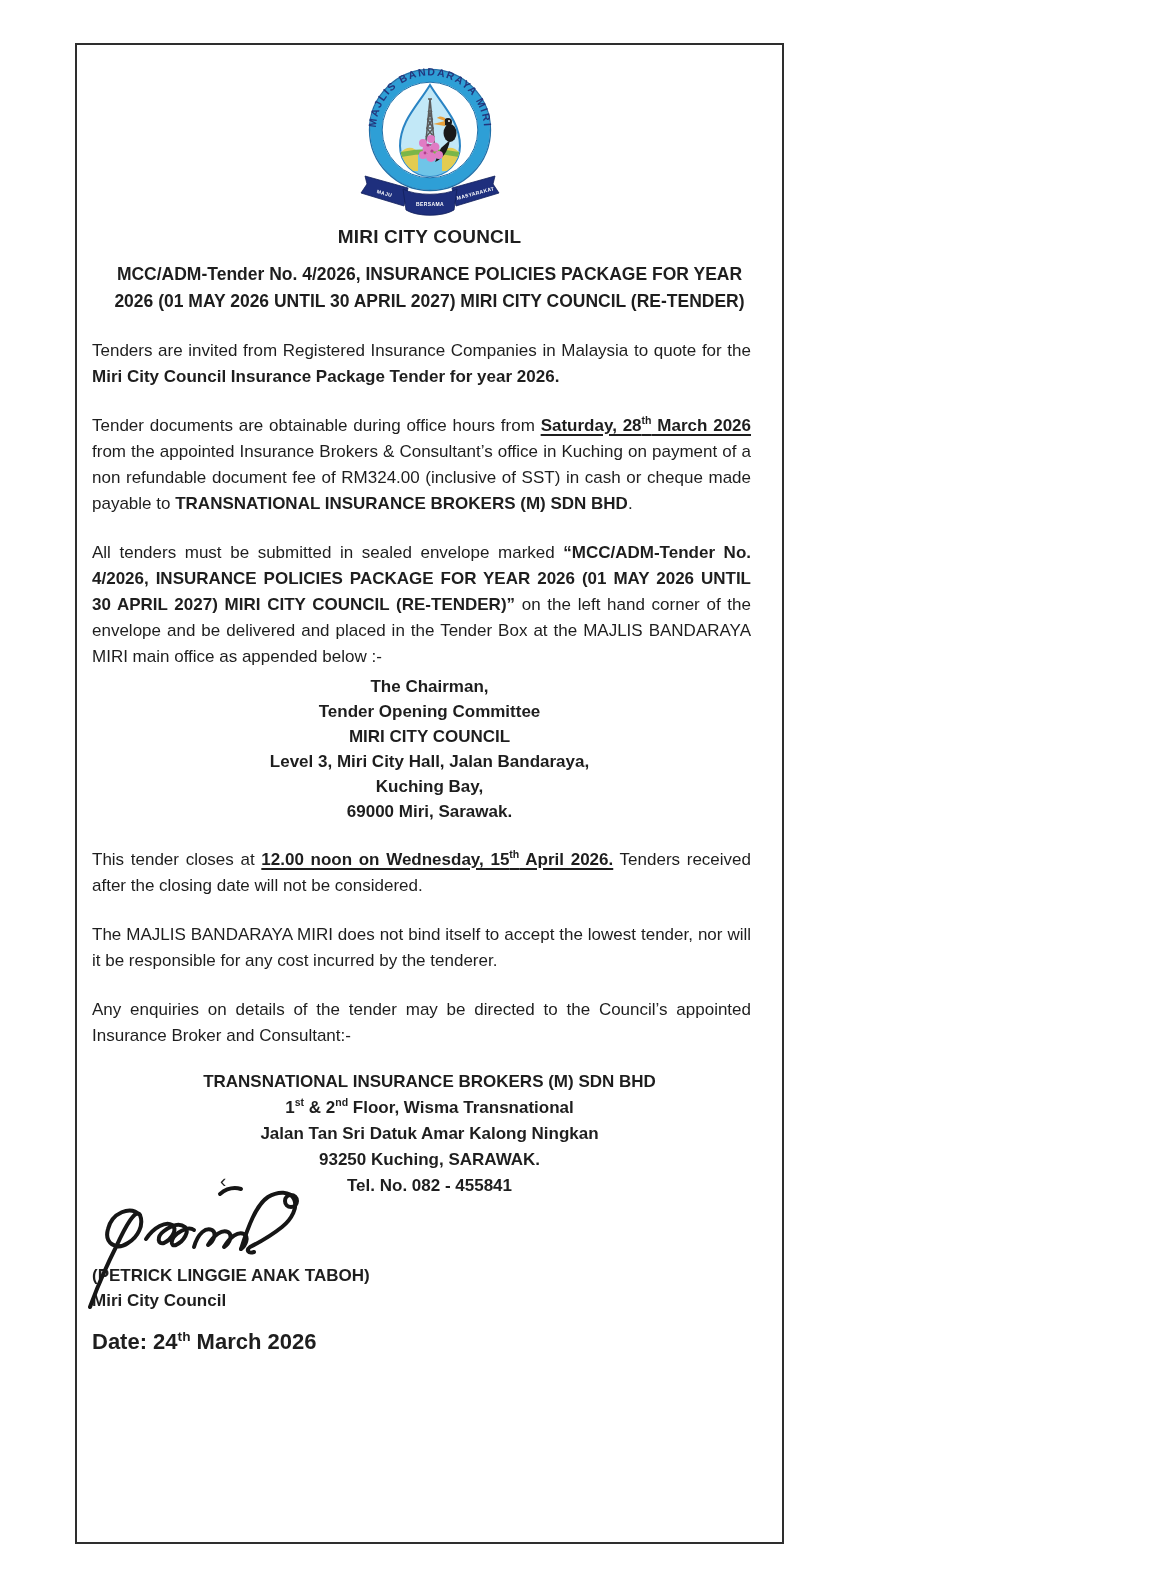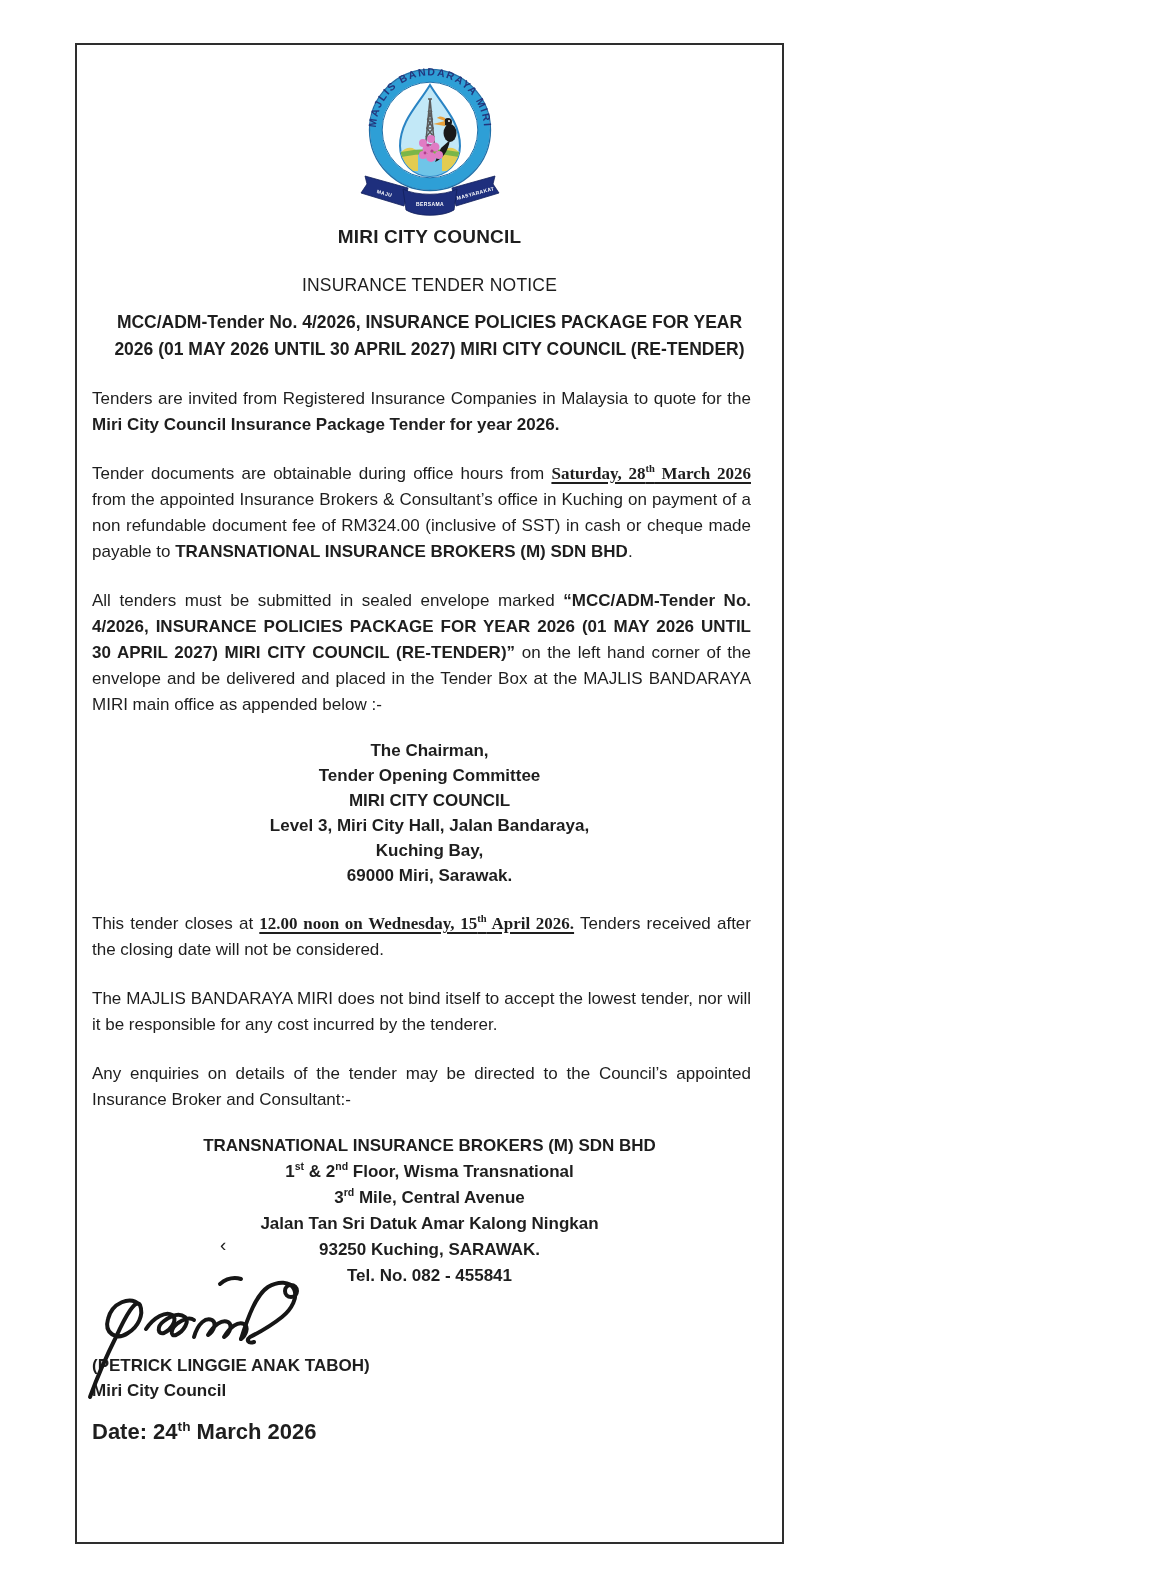--- a/index.html
+++ b/index.html
@@ -6,23 +6,23 @@
   .page{position:relative;width:1152px;height:1573px;background:#ffffff;
         font-family:"Liberation Sans", sans-serif;color:#1e1e1e;overflow:hidden;}
   .doc{position:absolute;left:75px;top:43px;width:709px;height:1501px;
        border:2px solid #2e2e2e;box-sizing:border-box;padding:22px 15px 0 15px;background:#fff;}
   .crest{display:block;margin:0 auto;}
   .org{margin-top:8px;font-size:19px;font-weight:700;text-align:center;line-height:24px;letter-spacing:.2px;}
   .ntitle{margin-top:24px;font-size:17.5px;text-align:center;line-height:24px;letter-spacing:.2px;}
   .nsub{margin-top:12px;font-size:17.5px;font-weight:700;text-align:center;line-height:27px;}
   .para{margin:23px 16px 0 0;font-size:17px;line-height:26px;text-align:justify;}
   .b{font-weight:700;}
-  .u{text-decoration:underline;text-decoration-thickness:2px;text-underline-offset:3px;font-family:Liberation Serif, serif;}
+  .u{text-decoration:underline;text-decoration-thickness:2px;text-underline-offset:3px;}
   sup{font-size:62%;line-height:0;vertical-align:super;}
-  .cblock{margin-top:20px;font-size:17px;font-weight:700;text-align:center;line-height:25px;}
+  .cblock{margin-top:4px;font-size:17px;font-weight:700;text-align:center;line-height:25px;}
   .broker{margin-top:20px;font-size:17px;font-weight:700;text-align:center;line-height:26px;position:relative;}
   .pen-mark{position:absolute;left:128px;top:99px;font-size:19px;font-weight:400;}
   .sigblock{margin-top:64px;position:relative;font-size:17px;font-weight:700;line-height:25px;}
   .sig-svg{position:absolute;left:-6px;top:-86px;pointer-events:none;}
   .date{margin-top:16px;font-size:22px;font-weight:700;}
 </style>
 </head>
 <body>
 
 <div class="page">
@@ -91,21 +91,20 @@
       </g>
       <g fill="#ffffff" font-size="5" font-weight="bold" letter-spacing="0.4">
         <text x="29" y="128" transform="rotate(15 29 128)" text-anchor="middle">MAJU</text>
         <text x="75" y="139" text-anchor="middle">BERSAMA</text>
         <text x="121" y="128" transform="rotate(-15 121 128)" text-anchor="middle">MASYARAKAT</text>
       </g>
     </svg>
 
     <div class="org">MIRI CITY COUNCIL</div>
 
-    <div class="ntitle">INSURANCE TENDER NOTICE</div>
     <div class="nsub">
       <div>MCC/ADM-Tender No. 4/2026, INSURANCE POLICIES PACKAGE FOR YEAR</div>
       <div>2026 (01 MAY 2026 UNTIL 30 APRIL 2027) MIRI CITY COUNCIL (RE-TENDER)</div>
     </div>
 
     <p class="para"><span>Tenders are invited from Registered Insurance Companies in Malaysia to quote for the </span><span class="b">Miri City Council Insurance Package Tender for year 2026.</span></p>
     <p class="para"><span>Tender documents are obtainable during office hours from </span><span class="b u"><span>Saturday, 28</span><sup>th</sup><span> March 2026</span></span><span> from the appointed Insurance Brokers &amp; Consultant’s office in Kuching on payment of a non refundable document fee of RM324.00 (inclusive of SST) in cash or cheque made payable to </span><span class="b">TRANSNATIONAL INSURANCE BROKERS (M) SDN BHD</span><span>.</span></p>
     <p class="para"><span>All tenders must be submitted in sealed envelope marked </span><span class="b">“MCC/ADM-Tender No. 4/2026, INSURANCE POLICIES PACKAGE FOR YEAR 2026 (01 MAY 2026 UNTIL 30 APRIL 2027) MIRI CITY COUNCIL (RE-TENDER)”</span><span> on the left hand corner of the envelope and be delivered and placed in the Tender Box at the MAJLIS BANDARAYA MIRI main office as appended below :-</span></p>
 
     <div class="cblock">
@@ -118,21 +117,20 @@
     </div>
 
     <p class="para"><span>This tender closes at </span><span class="b u"><span>12.00 noon on Wednesday, 15</span><sup>th</sup><span> April 2026.</span></span><span> Tenders received after the closing date will not be considered.</span></p>
     <p class="para"><span>The MAJLIS BANDARAYA MIRI does not bind itself to accept the lowest tender, nor will it be responsible for any cost incurred by the tenderer.</span></p>
     <p class="para"><span>Any enquiries on details of the tender may be directed to the Council’s appointed Insurance Broker and Consultant:-</span></p>
 
     <div class="broker cblock broker">
       <span class="pen-mark">‹</span>
       <div><span>TRANSNATIONAL INSURANCE BROKERS (M) SDN BHD</span></div>
       <div><span>1</span><sup>st</sup><span> &amp; 2</span><sup>nd</sup><span> Floor, Wisma Transnational</span></div>
-      <div><span>3</span><sup>rd</sup><span> Mile, Central Avenue</span></div>
       <div><span>Jalan Tan Sri Datuk Amar Kalong Ningkan</span></div>
       <div><span>93250 Kuching, SARAWAK.</span></div>
       <div><span>Tel. No. 082 - 455841</span></div>
     </div>
 
     <div class="sigblock">
       <svg class="sig-svg" width="230" height="136" viewBox="0 0 230 136" aria-hidden="true">
         <g fill="none" stroke="#161616" stroke-width="4" stroke-linecap="round" stroke-linejoin="round">
           <path d="M134,17 C140,12 148,10 155,12"></path>
           <path d="M54,38 C44,28 26,36 22,52 C18,66 30,74 42,66 C52,60 58,48 54,38 C50,31 40,48 30,70 C22,86 12,108 4,130"></path>

